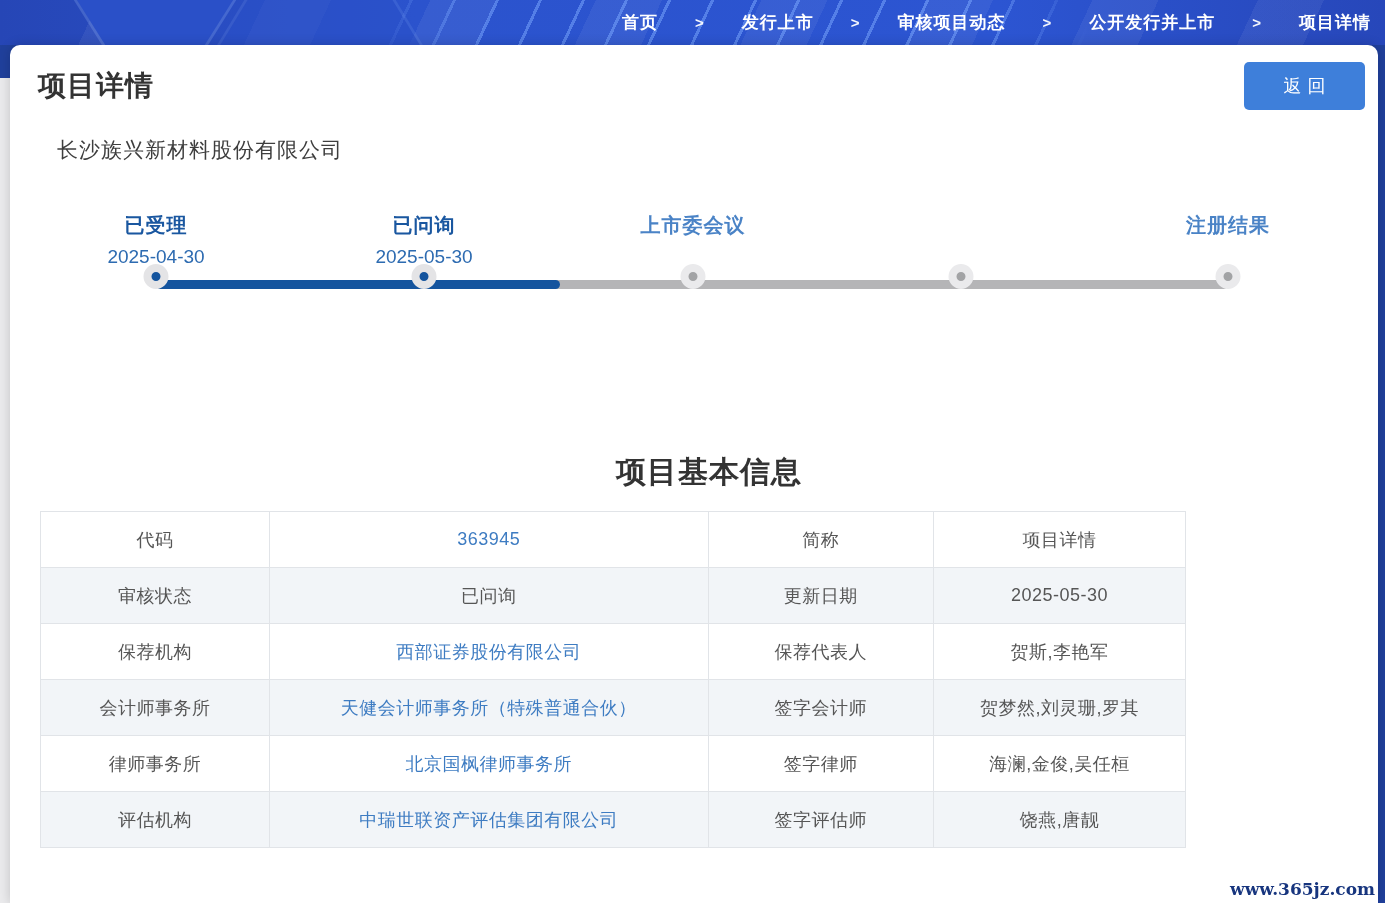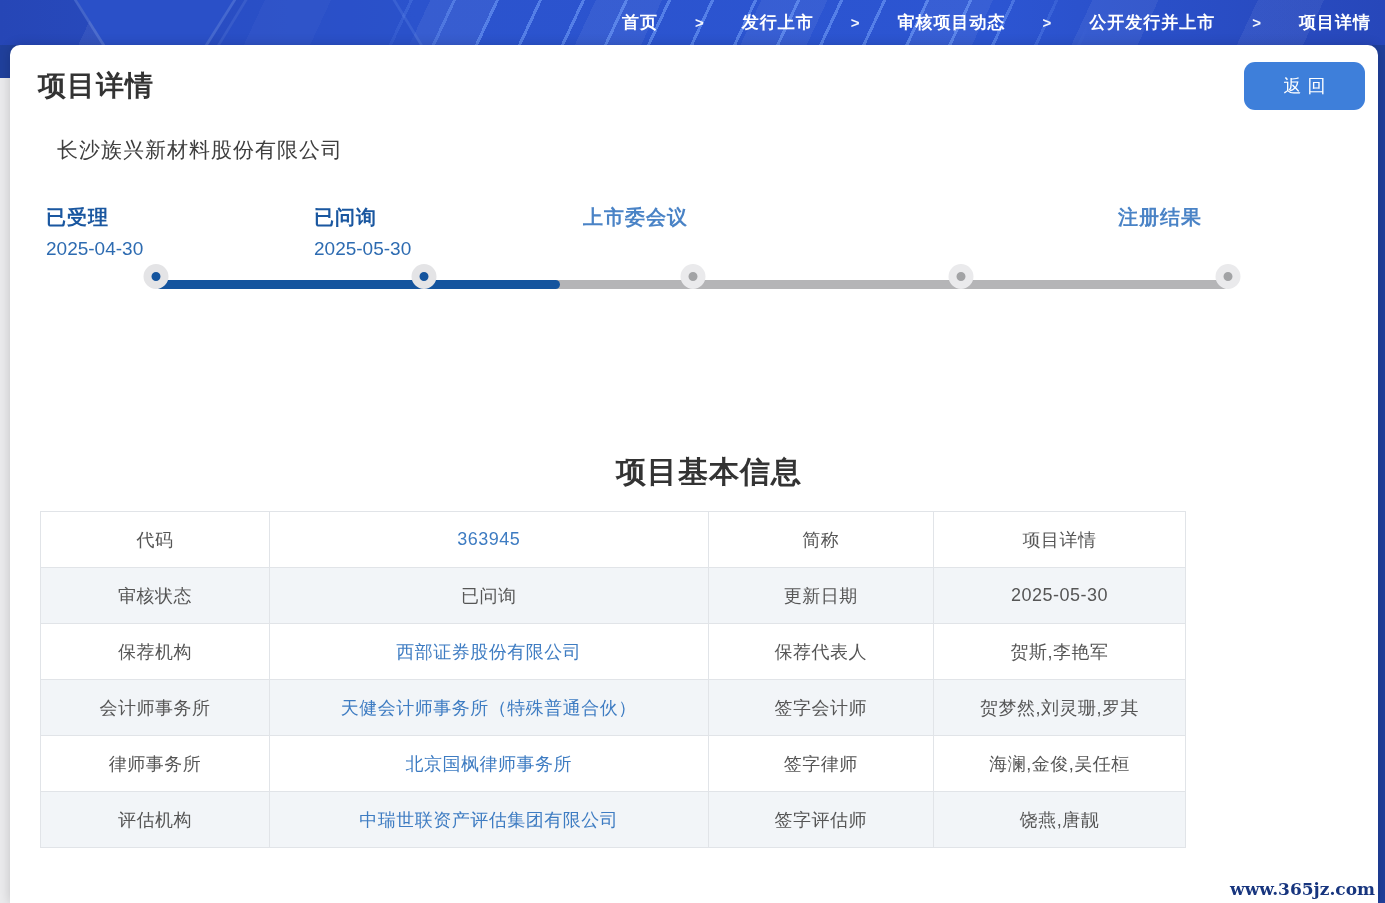--- a/index.html
+++ b/index.html
@@ -55,30 +55,30 @@
   
   .card {
     position:absolute; left:10px; top:45px; width:1368px; height:858px;
     background:#ffffff; border-radius:10px 10px 0 0;
     box-shadow:0 0 12px rgba(0,0,0,0.18);
     z-index:3;
   }
   .card-header { display:flex; justify-content:space-between; align-items:flex-start; padding:17px 13px 0 28px; }
   .page-title { font-size:28px; font-weight:600; color:#333; line-height:48px; letter-spacing:1px; }
   .back-btn {
-    width:121px; height:48px; border:none; border-radius:11px;
+    width:121px; height:48px; border:none; border-radius:5px;
     background:#3e7fda; color:#fff; font-size:18px; letter-spacing:6px;
     text-indent:6px; cursor:pointer;
     font-family:"Liberation Sans","DejaVu Sans",sans-serif;
   }
   .company { margin:25px 0 0 47px; font-size:21px; font-weight:500; color:#3e3e3e; line-height:30px; letter-spacing:1px; }
 
   
   .timeline { position:relative; margin:35px 30px 0; height:130px; }
-  .stage { position:absolute; top:4px; width:220px; transform:translateX(-50%); text-align:left; }
+  .stage { position:absolute; top:12px; width:220px; transform:translateX(-50%); text-align:center; }
   .stage .st-label { font-size:20px; font-weight:700; letter-spacing:1px; }
   .stage .st-date  { margin-top:7px; font-size:19px; color:#2d6bb1; }
   .stage.done .st-label    { color:#1a57a0; }
   .stage.pending .st-label { color:#4a83c6; }
   .s1 { left:8.87%; }  .s2 { left:29.36%; } .s3 { left:49.92%; }
   .s4 { left:70.41%; } .s5 { left:90.83%; }
 
   .track { position:absolute; top:80px; left:8.87%; right:9.17%; height:9px; background:#b5b5b7; border-radius:5px; }
   .track-fill { position:absolute; left:0; top:0; height:9px; width:37.7%; background:#14549e; border-radius:5px; }
   .dot {

